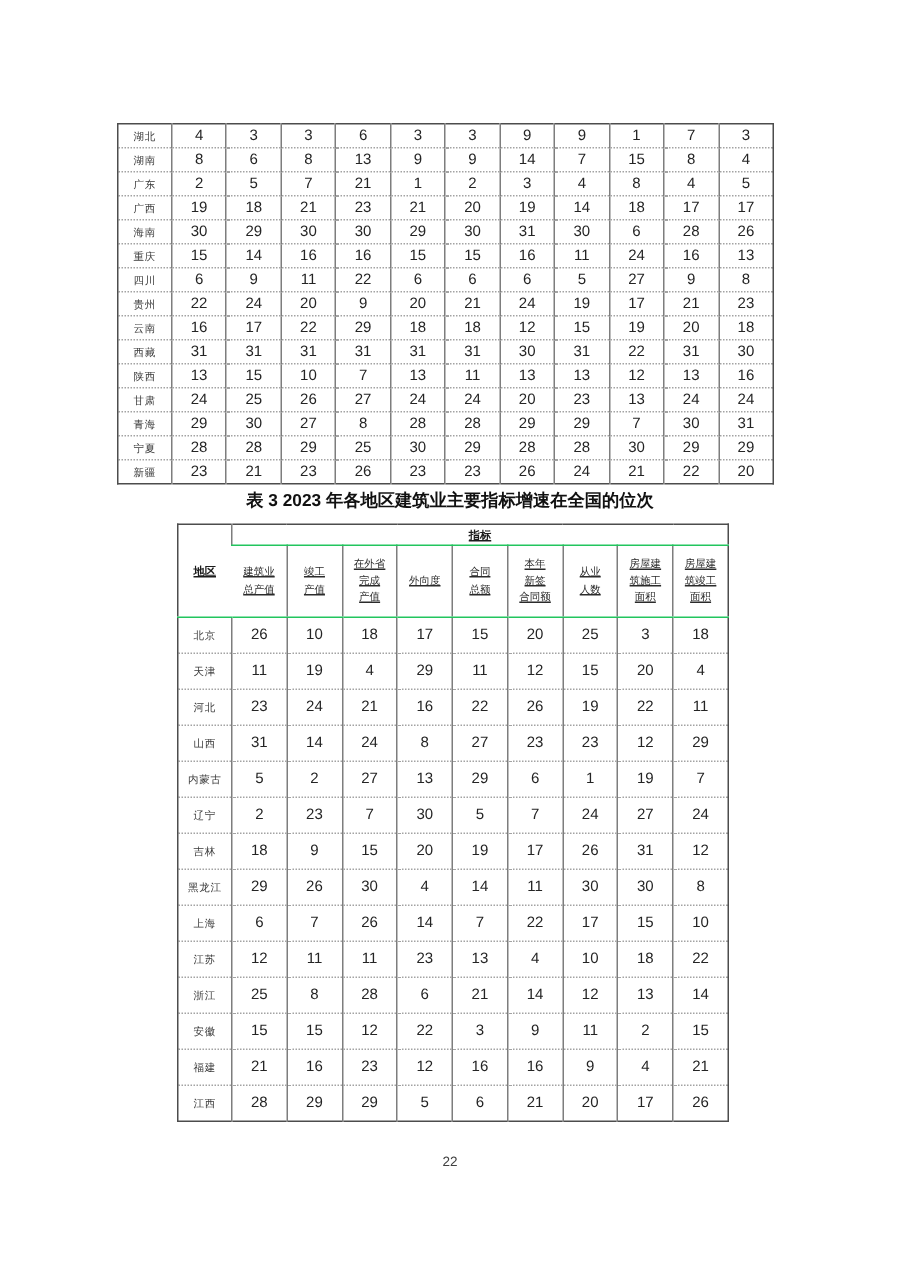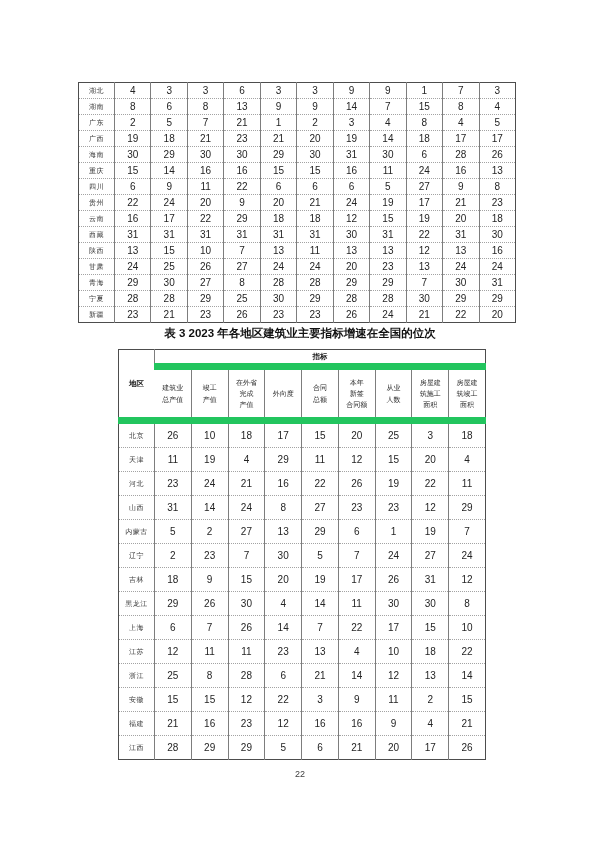--- a/index.html
+++ b/index.html
@@ -49,21 +49,21 @@
     left: 118px; top: 349px; width: 368px;
     border: 1px solid #4d4d4d;
   }
   .t2 th, .t2 td {
     padding: 0;
     text-align: center;
     vertical-align: middle;
     border-left: 1px solid #7d7d7d;
   }
   .t2 th:first-child, .t2 td:first-child { border-left: none; }
-  .t2 thead th { border-bottom: 7px solid #22c55e; font-weight: normal; }
+  .t2 thead th { border-bottom: 1px solid #22c55e; font-weight: normal; text-decoration: underline; }
   .t2 .corner { font-size: 7.5px; font-weight: bold; color: #1c1c1c; }
   .t2 .group { height: 13px; font-size: 7.5px; font-weight: bold; color: #1c1c1c; }
   .t2 .sub {
     height: 47px;
     font-size: 7px;
     color: #2b2b2b;
     white-space: pre-line;
     line-height: 1.6;
   }
   .t2 tbody td {

